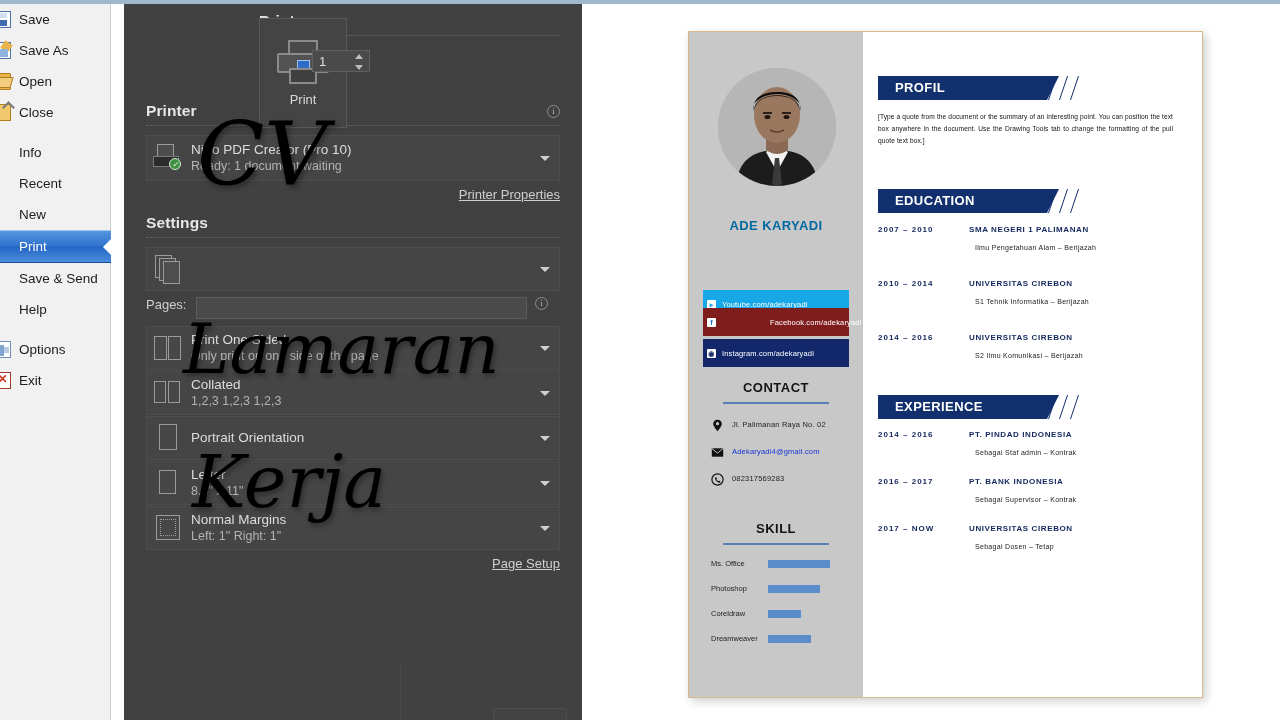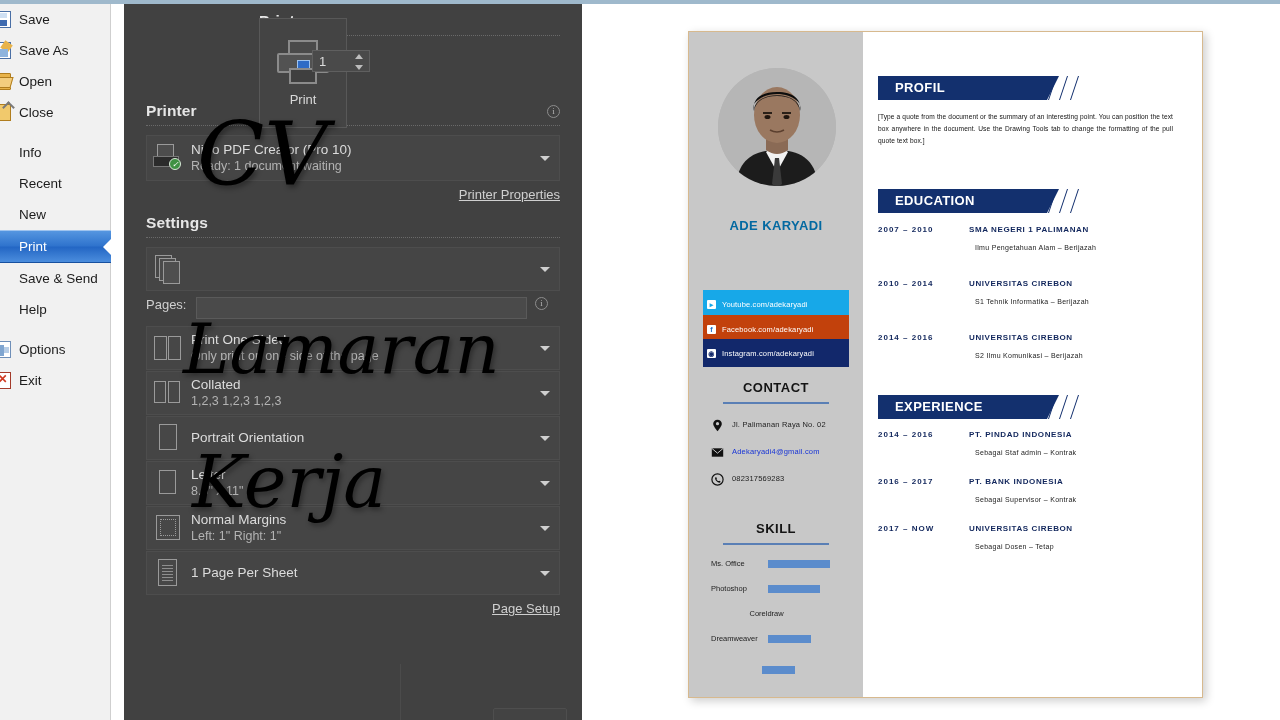--- a/index.html
+++ b/index.html
@@ -197,21 +197,21 @@
     display: flex; align-items: center; padding-left: 4px;
     font-size: 7.5px; color: #ffffff; letter-spacing: .15px;
   }
   .social .sic {
     width: 9px; height: 9px; margin-right: 6px; flex: 0 0 9px;
     background: #ffffff; position: relative; border-radius: 1px;
   }
   .social .sic span { position:absolute; inset:0; display:flex; align-items:center; justify-content:center; font-size:7px; font-weight:bold; line-height:9px;}
   .s-yt { background: #17a8e8; top: 258px; }
   .s-yt .sic span { color:#17a8e8; }
-  .s-fb { background: #c2410c; top: 283px; }
+  .s-fb { background: #7f1d1d; top: 276px; gap: 48px; }
   .s-fb .sic span { color:#1666c4; }
   .s-ig { background: #12286b; top: 307px; }
   .s-ig .sic span { color:#12286b; }
 
   .cv-sec-head {
     position: absolute; left: 0; width: 174px; text-align: center;
     font-size: 13px; font-weight: bold; color: #141414; letter-spacing: .5px;
   }
   .cv-sec-rule { position: absolute; height: 2px; background: #5a7fb5; }
 
@@ -459,33 +459,20 @@
               <span class="c-icon">
                 <i class="gi marg"></i>
               </span>
               <span class="c-text">
                 <span class="c-main">Normal Margins</span>
                 <span class="c-sub">Left:  1"    Right:  1"</span>
               </span>
               <span class="caret"></span>
             </div>
           </div>
-        <div id="combo-slot-6">
-            <div class="combo">
-              <span class="c-icon">
-                <i class="gi pps">
-                  <i class="gi-lines"></i>
-                </i>
-              </span>
-              <span class="c-text">
-                <span class="c-main">1 Page Per Sheet</span>
-              </span>
-              <span class="caret"></span>
-            </div>
-          </div>
 
         <a class="link" href="#">Page Setup</a>
       </div>
 
     </div>
     <div class="panel-vsep"></div>
     <div class="panel-scroll-thumb"></div>
   </div>
 
   <div class="preview-pane">
@@ -578,21 +565,21 @@
 
         <div id="skills-slot">
             <div class="skill-row" style="top: 527px;">
               <span class="sname">Ms. Office</span>
               <span class="sbar" style="width:62px"></span>
             </div>
             <div class="skill-row" style="top: 552px;">
               <span class="sname">Photoshop</span>
               <span class="sbar" style="width:52px"></span>
             </div>
-            <div class="skill-row" style="top: 577px; flex-direction: column;">
+            <div class="skill-row" style="top: 577px;">
               <span class="sname">Coreldraw</span>
               <span class="sbar" style="width:33px"></span>
             </div>
             <div class="skill-row" style="top: 602px;">
               <span class="sname">Dreamweaver</span>
               <span class="sbar" style="width:43px"></span>
             </div>
           </div>
       </div>
 

